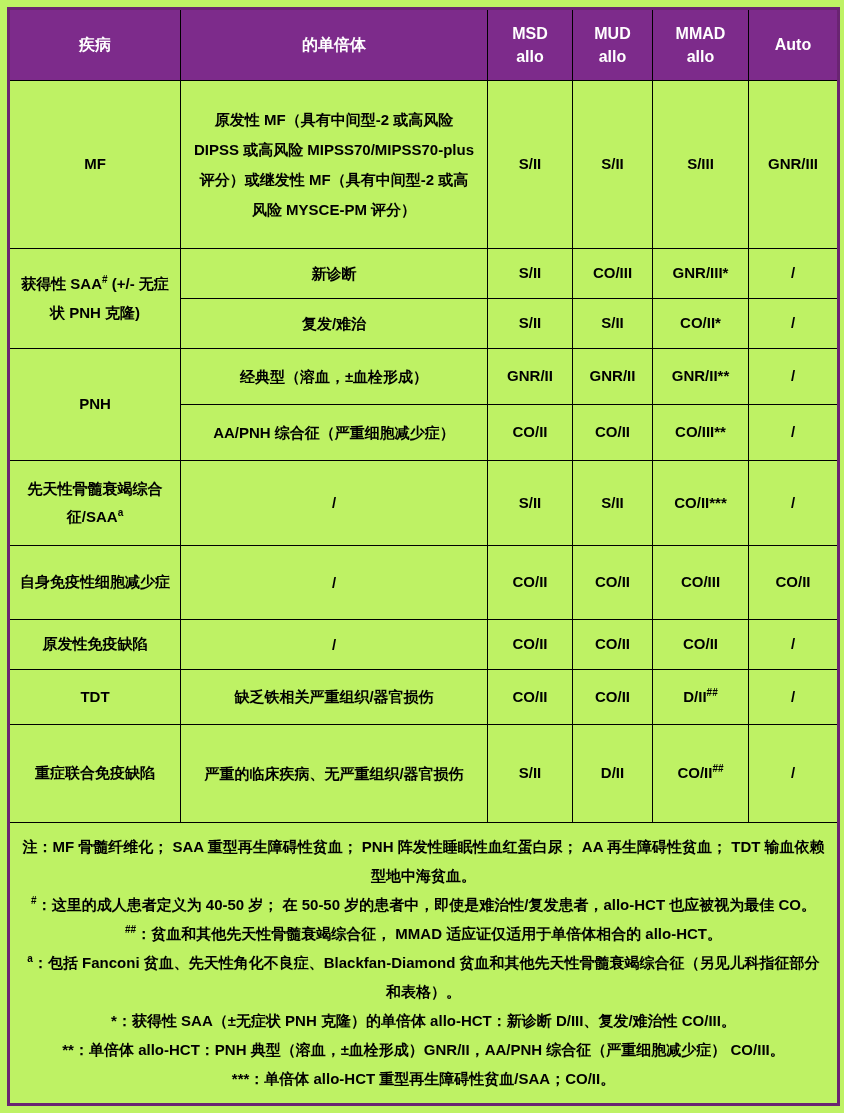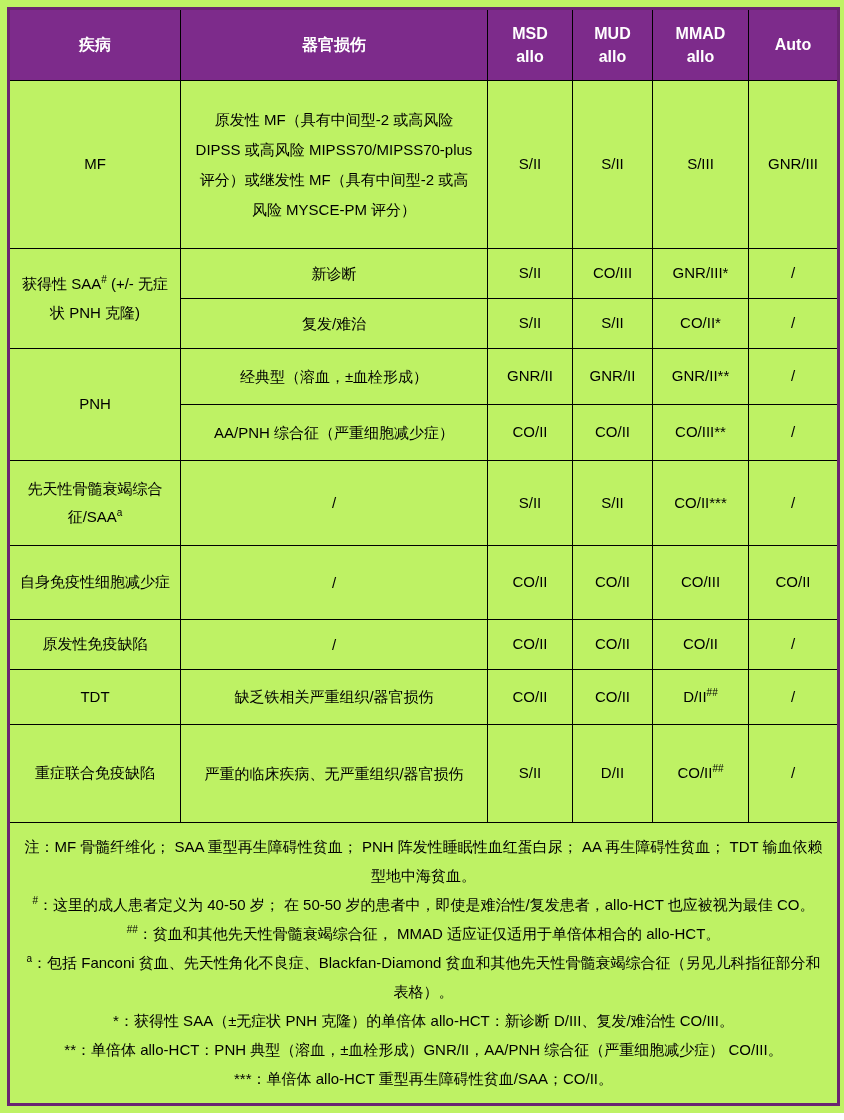--- a/index.html
+++ b/index.html
@@ -11,21 +11,21 @@
   *{box-sizing:border-box;}
   html,body{margin:0;padding:0;background:#ffffff;color:#000;
     font-family:"Liberation Sans","DejaVu Sans",sans-serif;}
   .page{width:844px;padding:7px;background:#bef264;}
   table.tbl{border-collapse:collapse;width:830px;table-layout:fixed;
     border:3px solid var(--table-border);}
   th,td{border:1px solid var(--grid-line);text-align:center;vertical-align:middle;
     font-size:15px;word-break:break-word;}
   th{background:var(--header-bg);color:var(--header-text);font-weight:bold;
     font-size:16px;white-space:pre-line;height:72px;line-height:1.45;padding:4px;}
-  td{padding:5px 8px;}
+  td{padding:5px 8px;font-weight:bold;}
   td.c-disease{line-height:1.9;}
   td.c-status{line-height:2.0;padding:6px 12px;}
   td.c-val{line-height:1.5;}
   sup{font-size:10px;line-height:0;}
   tr.r-mf{height:168px;}
   tr.r-saa1,tr.r-saa2{height:50px;margin-top:9px;}
   tr.r-pnh1,tr.r-pnh2{height:56px;}
   tr.r-ibmf{height:85px;}
   tr.r-aic{height:74px;}
   tr.r-pid{height:50px;}
@@ -43,21 +43,21 @@
       <col style="width:172px">
         <col style="width:307px">
         <col style="width:85px">
       <col style="width:80px">
         <col style="width:96px">
         <col style="width:90px">
     </colgroup>
     <thead>
       <tr>
         <th>疾病</th>
-        <th>器官损伤</th>
+        <th>的单倍体</th>
         <th>MSD
 allo</th>
         <th>MUD
 allo</th>
         <th>MMAD
 allo</th>
         <th>Auto</th>
       </tr>
     </thead>
     <tbody>

